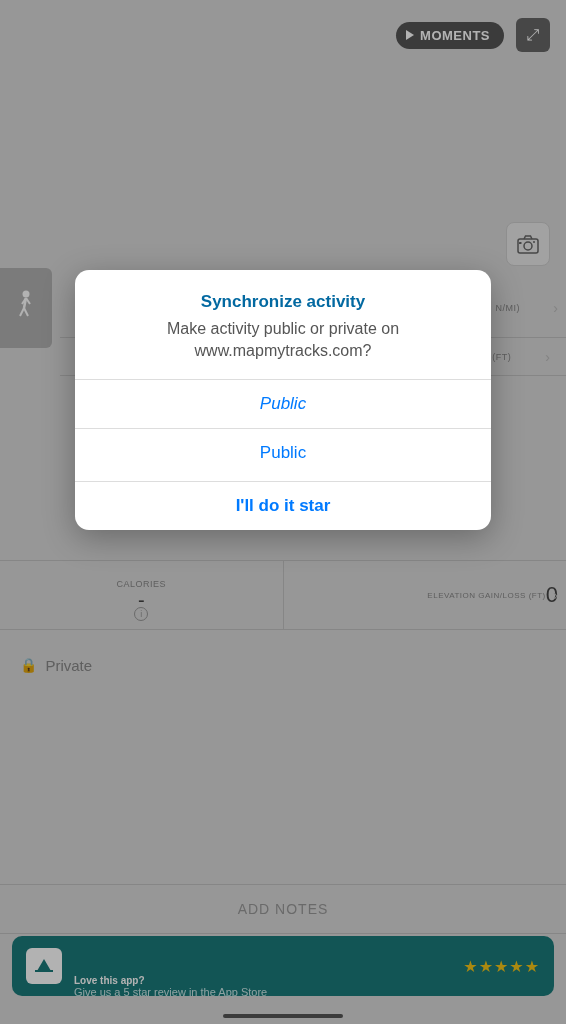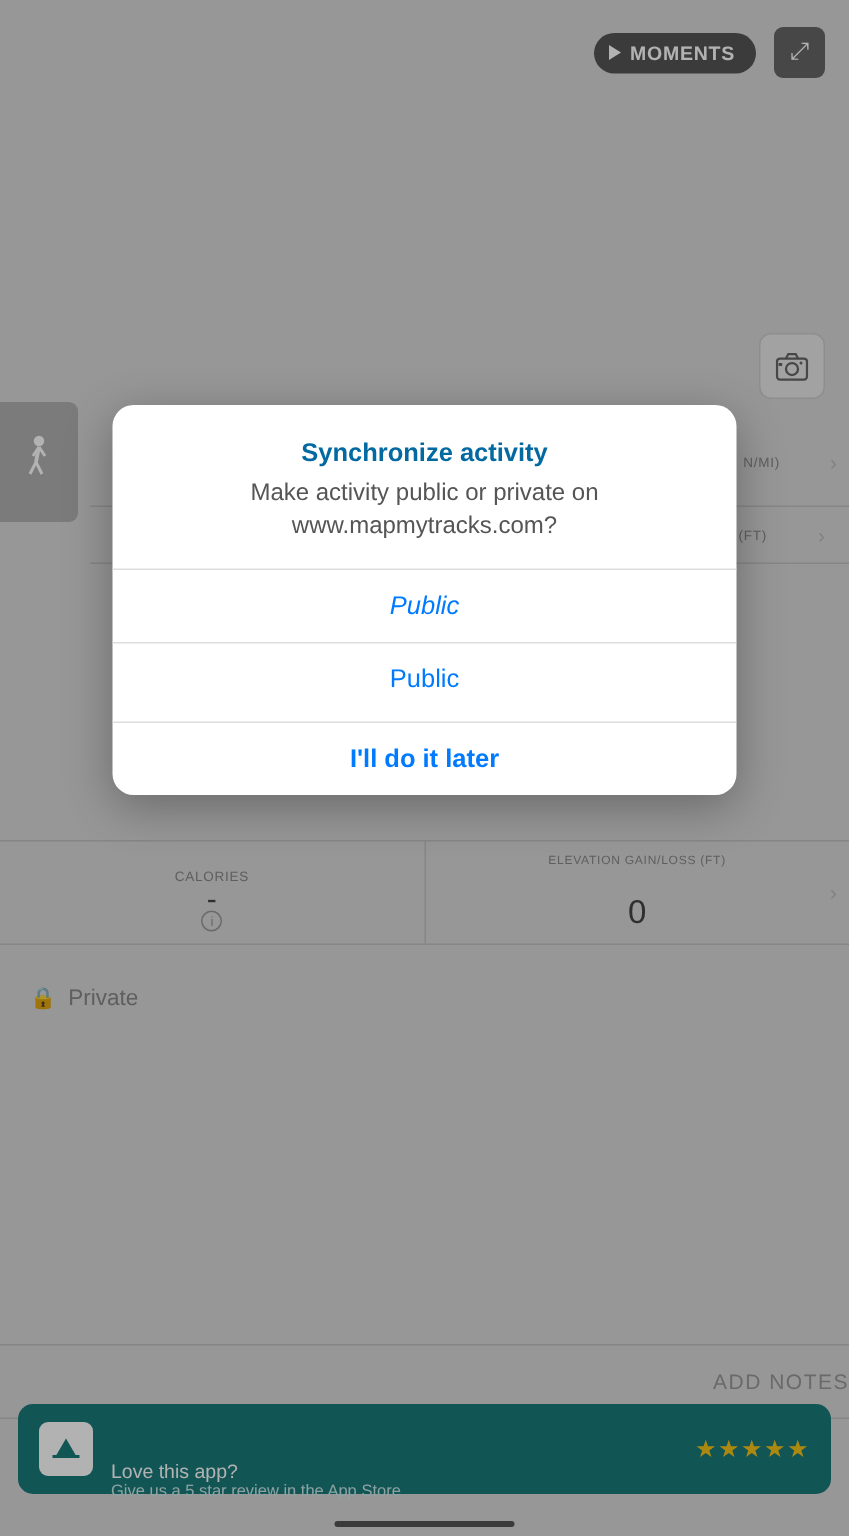--- a/index.html
+++ b/index.html
@@ -164,23 +164,22 @@
       align-items: center;
       justify-content: center;
       padding: 8px;
       border-right: 1px solid #c0c0c0;
       position: relative;
     }
 
     .elev-block {
       flex: 1;
       display: flex;
-      flex-direction: column;
-      align-items: center;
-      justify-content: space-between;
+      align-items: center;
+      justify-content: flex-end;
       padding: 8px;
     }
 
     .info-icon {
       position: absolute;
       bottom: 8px;
       left: 50%;
       transform: translateX(-50%);
       width: 14px;
       height: 14px;
@@ -222,27 +221,27 @@
     }
 
     .offline-text {
       font-size: 15px;
       color: #888;
     }
 
     
     .add-notes-row {
       position: absolute;
-      bottom: 78px;
+      bottom: 90px;
       left: 0;
       right: 0;
       height: 50px;
       display: flex;
       align-items: center;
-      justify-content: flex-end;
+      justify-content: center;
       border-top: 1px solid #c0c0c0;
       border-bottom: 1px solid #c0c0c0;
       background: #d8d8d8;
     }
 
     .add-notes-text {
       font-size: 14px;
       color: #999;
       letter-spacing: 1px;
       text-transform: uppercase;
@@ -273,22 +272,22 @@
       justify-content: center;
       flex-shrink: 0;
     }
 
     .banner-text-block {
       flex: 1;
     }
 
     .banner-title {
       color: #fff;
-      font-size: 13px;
-      font-weight: 400;
+      font-size: 10px;
+      font-weight: 700;
       margin-top: 40px;
     }
 
     .banner-sub {
       color: #cce8e8;
       font-size: 11px;
     }
 
     .banner-stars {
       color: #f5c518;
@@ -491,14 +490,14 @@
 <div class="dialog">
   <div class="dialog-header">
     <div class="dialog-title">Synchronize activity</div>
     <div class="dialog-message">Make activity public or private on www.mapmytracks.com?</div>
   </div>
   <div class="dialog-divider"></div>
   <button class="dialog-btn public" style="position:relative;">Public</button>
 
   <div class="between-divider"></div>
   <button class="dialog-btn private">Public</button>
-  <button class="dialog-btn-later">I'll do it later</button>
+  <button class="dialog-btn-later">I'll do it star</button>
 </div>
 
 </body></html>

